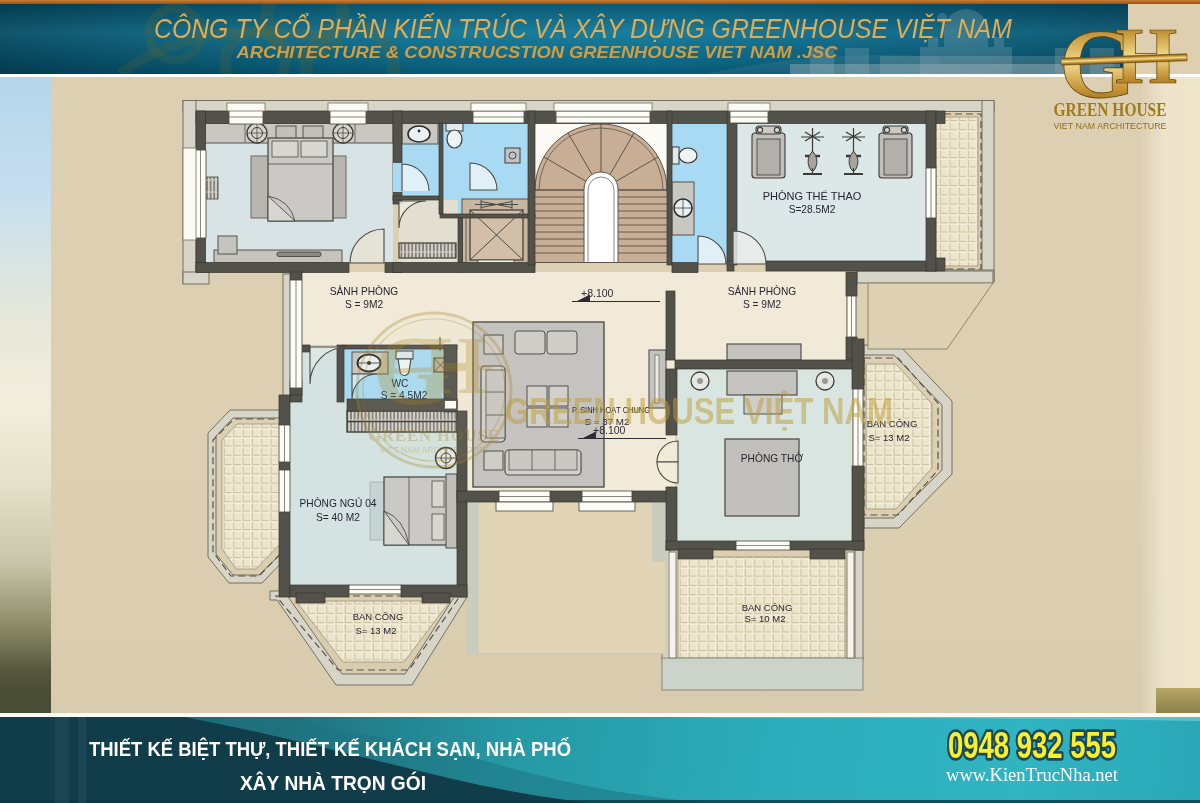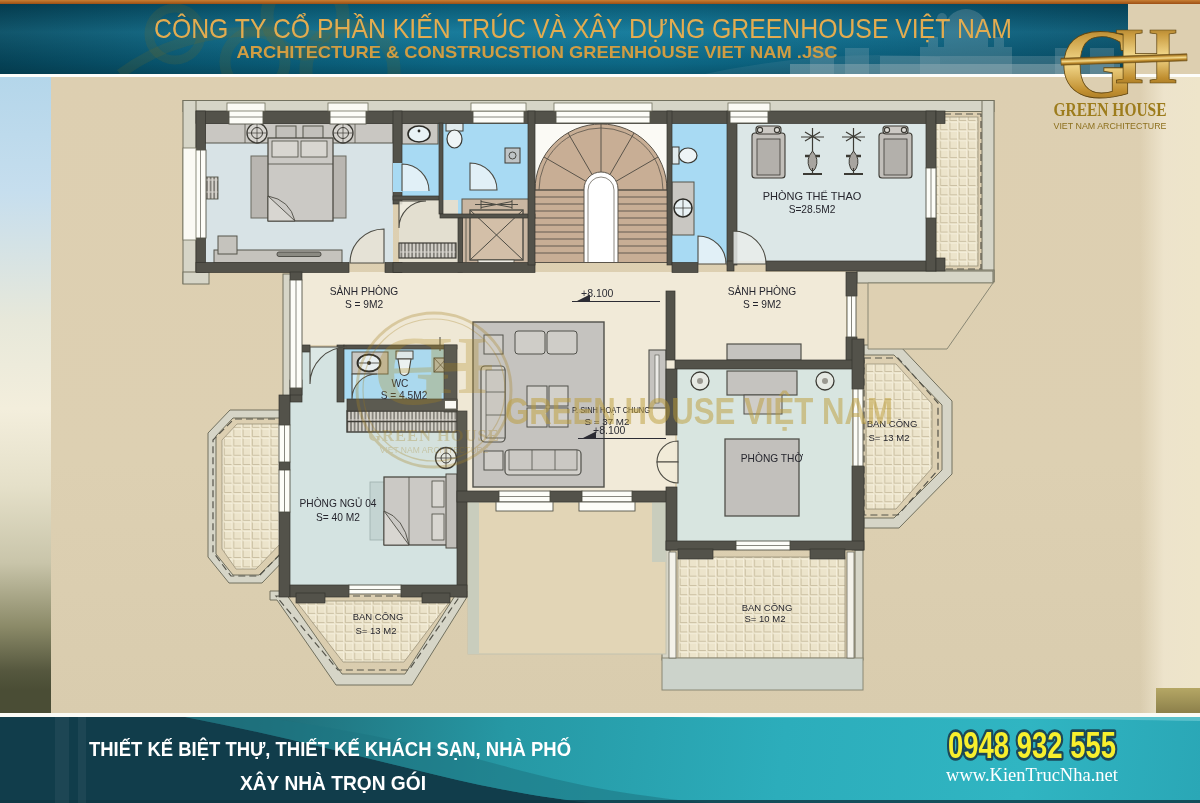--- a/index.html
+++ b/index.html
@@ -14,21 +14,21 @@
 <div class="abs" style="left:0;top:77px;width:1200px;height:639px;background:linear-gradient(180deg,#ddcfb1 0%,#ddd0b2 60%,#d9ccae 100%);"></div>
 
 <div class="abs" style="left:0;top:77px;width:51px;height:639px;background:linear-gradient(180deg,#b4d6ea 0%,#c6deee 18%,#e7e8da 38%,#f3eedc 52%,#e5e0c9 64%,#c9c5aa 76%,#8b8a68 86%,#55573e 93%,#4a4d35 96%);"></div>
 
 <div class="abs" style="left:1140px;top:77px;width:60px;height:639px;background:linear-gradient(90deg,rgba(238,228,203,0) 0%,rgba(240,231,208,.85) 40%,#eee5ca 100%);"></div>
 
 <div class="abs" style="left:1156px;top:688px;width:44px;height:28px;background:linear-gradient(180deg,#b5a765 0%,#877b47 100%);"></div>
 
 <div class="abs" style="left:0;top:0;width:1200px;height:3.5px;background:linear-gradient(180deg,#c87f33,#9c4f14);"></div>
 
-<div class="abs" style="left:0;top:3.5px;width:1128px;height:70.5px;background:linear-gradient(90deg,#064a60 0%,#0a607c 16%,#0e7495 40%,#0f7798 58%,#0b6584 80%,#07516b 100%);">
+<div class="abs" style="left:0;top:3.5px;width:1128px;height:70.5px;background:linear-gradient(90deg,#064a60 0%,#0a607c 16%,#0e7495 40%,#0f7798 58%,#0b6584 80%,#07516b 100%);font-style:italic;">
 <div class="abs" style="left:0;top:0;width:100%;height:100%;background:linear-gradient(180deg,rgba(0,25,35,.30) 0%,rgba(120,190,210,.10) 40%,rgba(0,20,30,.16) 85%,rgba(0,30,40,.34) 100%);"></div>
 
 <svg class="abs" style="left:0;top:0;" width="1200" height="71" viewBox="0 0 1200 71">
 <g fill="none" stroke="#6e6b26" stroke-opacity="0.20">
 <circle cx="305" cy="12" r="38" stroke-width="13"></circle>
 <circle cx="255" cy="58" r="30" stroke-width="11"></circle>
 <circle cx="350" cy="66" r="44" stroke-width="13"></circle>
 <circle cx="175" cy="30" r="26" stroke-width="9"></circle>
 <path d="M120,70 Q200,10 330,34" stroke-width="10"></path>
 </g>

